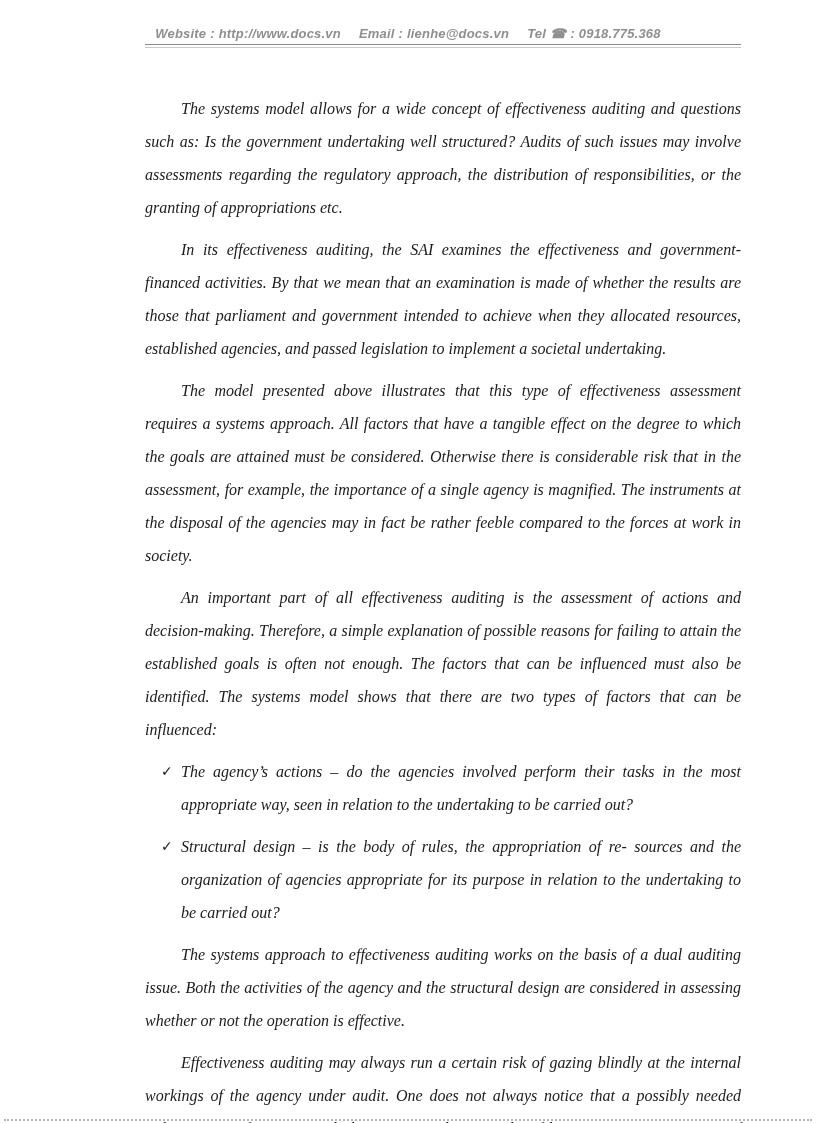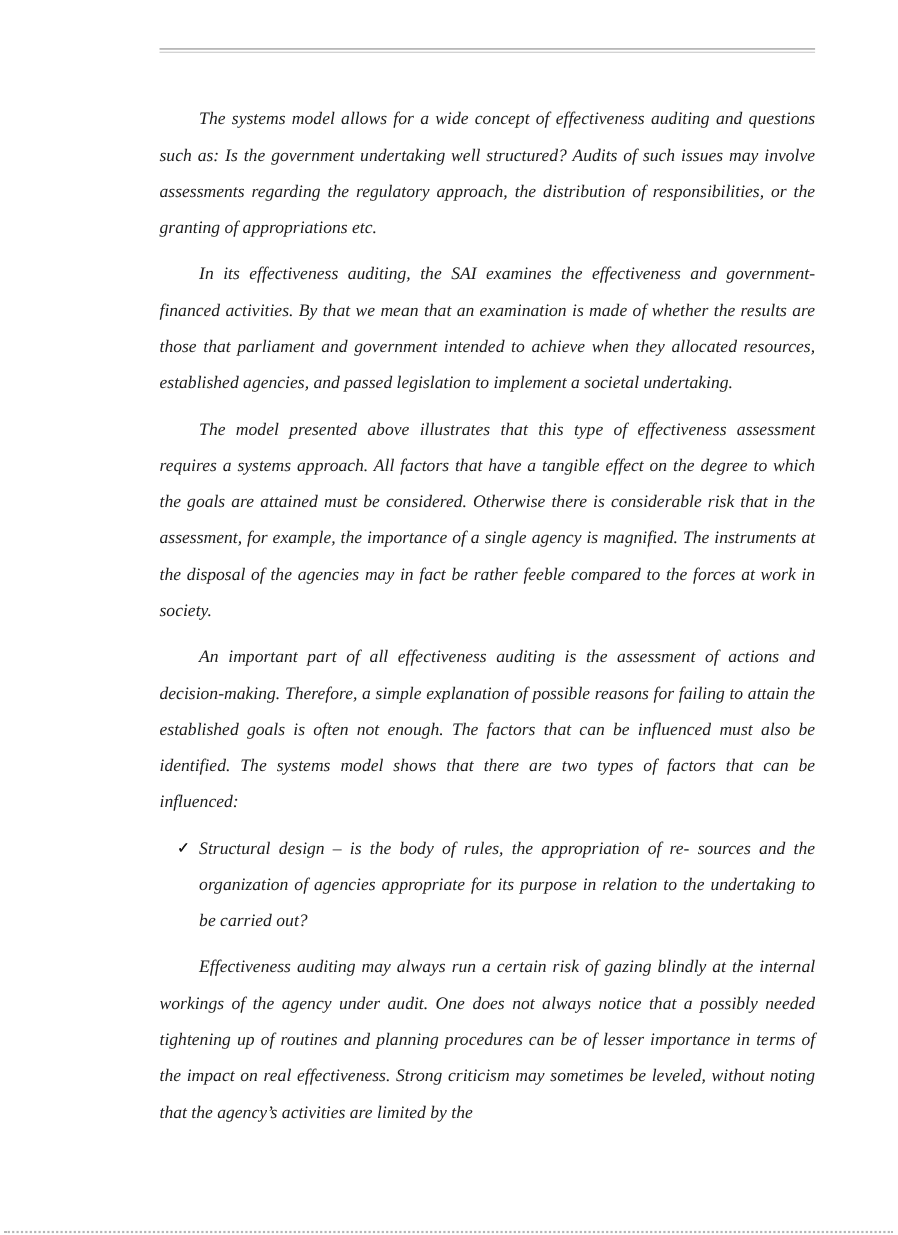--- a/index.html
+++ b/index.html
@@ -77,41 +77,46 @@
     left: 4px;
     right: 4px;
     border-bottom: 2px dotted #b5b5b5;
   }
 </style>
 </head>
 <body>
 
 <div class="page">
 
+  <div class="doc-header">
+    <span class="seg">Website</span><span class="seg">: http://www.docs.vn</span><span class="gap"></span><span class="seg">Email</span><span class="seg">: lienhe@docs.vn</span><span class="gap"></span><span class="seg">Tel</span><span class="seg">☎</span><span class="seg">: 0918.775.368</span>
+  </div>
 
   <div class="header-rule"></div>
 
   <div class="content">
     <p class="para">The systems model allows for a wide concept of effectiveness auditing and questions such as: Is the government undertaking well structured? Audits of such issues may involve assessments regarding the regulatory approach, the distribution of responsibilities, or the granting of appropriations etc.</p>
 
 
     <p class="para">In its effectiveness auditing, the SAI examines the effectiveness and government-financed activities. By that we mean that an examination is made of whether the results are those that parliament and government intended to achieve when they allocated resources, established agencies, and passed legislation to implement a societal undertaking.</p>
 
     <p class="para">The model presented above illustrates that this type of effectiveness assessment requires a systems approach. All factors that have a tangible effect on the degree to which the goals are attained must be considered. Otherwise there is considerable risk that in the assessment, for example, the importance of a single agency is magnified. The instruments at the disposal of the agencies may in fact be rather feeble compared to the forces at work in society.</p>
 
     <p class="para">An important part of all effectiveness auditing is the assessment of actions and decision-making. Therefore, a simple explanation of possible reasons for failing to attain the established goals is often not enough. The factors that can be influenced must also be identified. The systems model shows that there are two types of factors that can be influenced:</p>
 
     <div class="bullet">
       <span class="mark">✓</span>
+      <span>The agency’s actions – do the agencies involved perform their tasks in the most appropriate way, seen in relation to the undertaking to be carried out?</span>
     </div>
 
     <div class="bullet">
       <span class="mark">✓</span>
       <span>Structural design – is the body of rules, the appropriation of re- sources and the organization of agencies appropriate for its purpose in relation to the undertaking to be carried out?</span>
     </div>
 
+    <p class="para">The systems approach to effectiveness auditing works on the basis of a dual auditing issue. Both the activities of the agency and the structural design are considered in assessing whether or not the operation is effective.</p>
 
     <p class="para">Effectiveness auditing may always run a certain risk of gazing blindly at the internal workings of the agency under audit. One does not always notice that a possibly needed tightening up of routines and planning procedures can be of lesser importance in terms of the impact on real effectiveness. Strong criticism may sometimes be leveled, without noting that the agency’s activities are limited by the</p>
   </div>
 
   <div class="footer-dots"></div>
 
 </div>
 
 </body></html>

